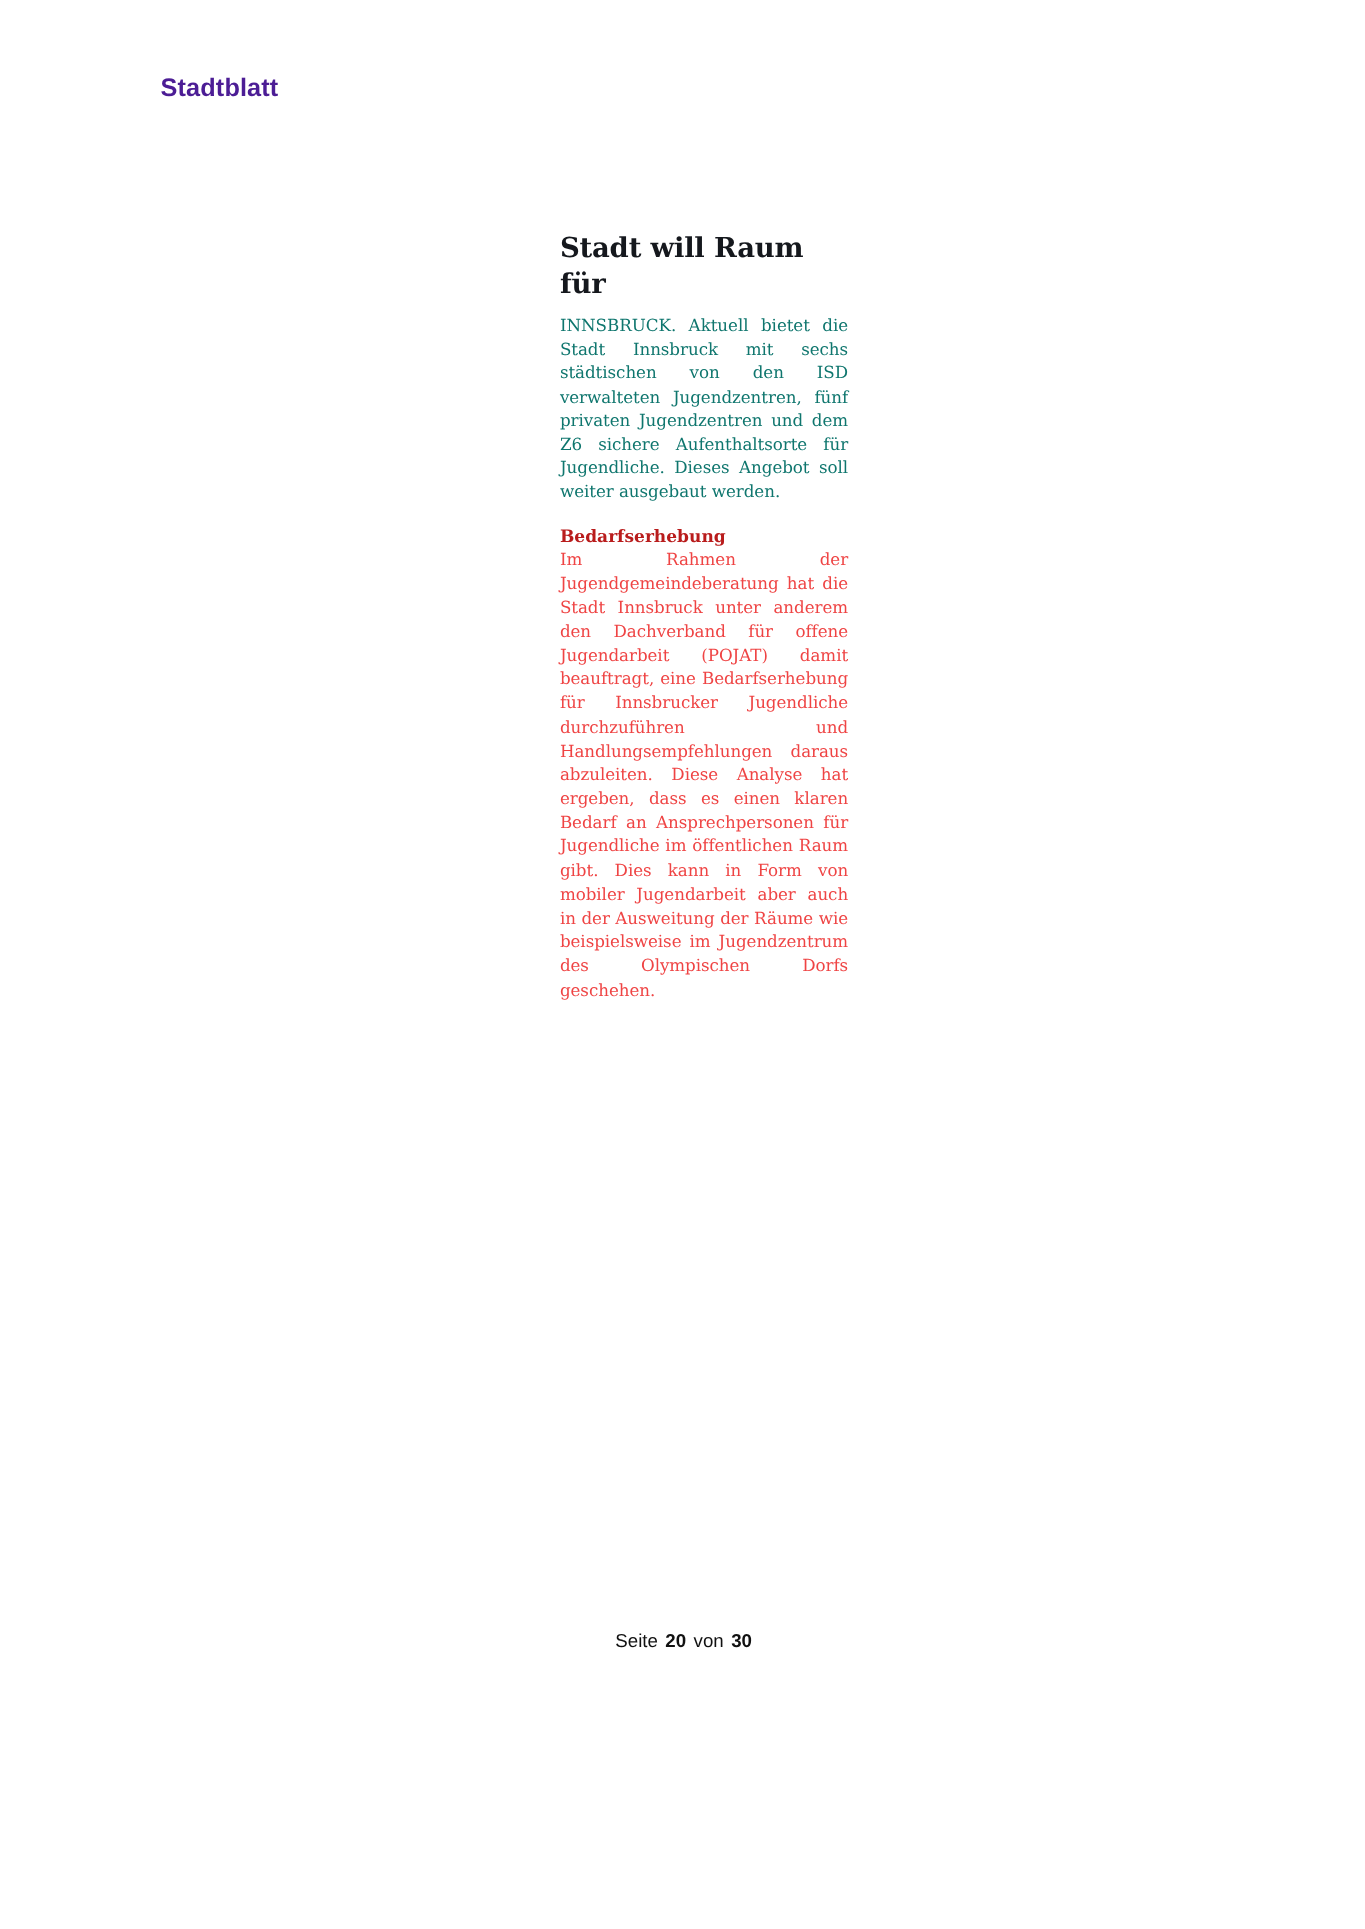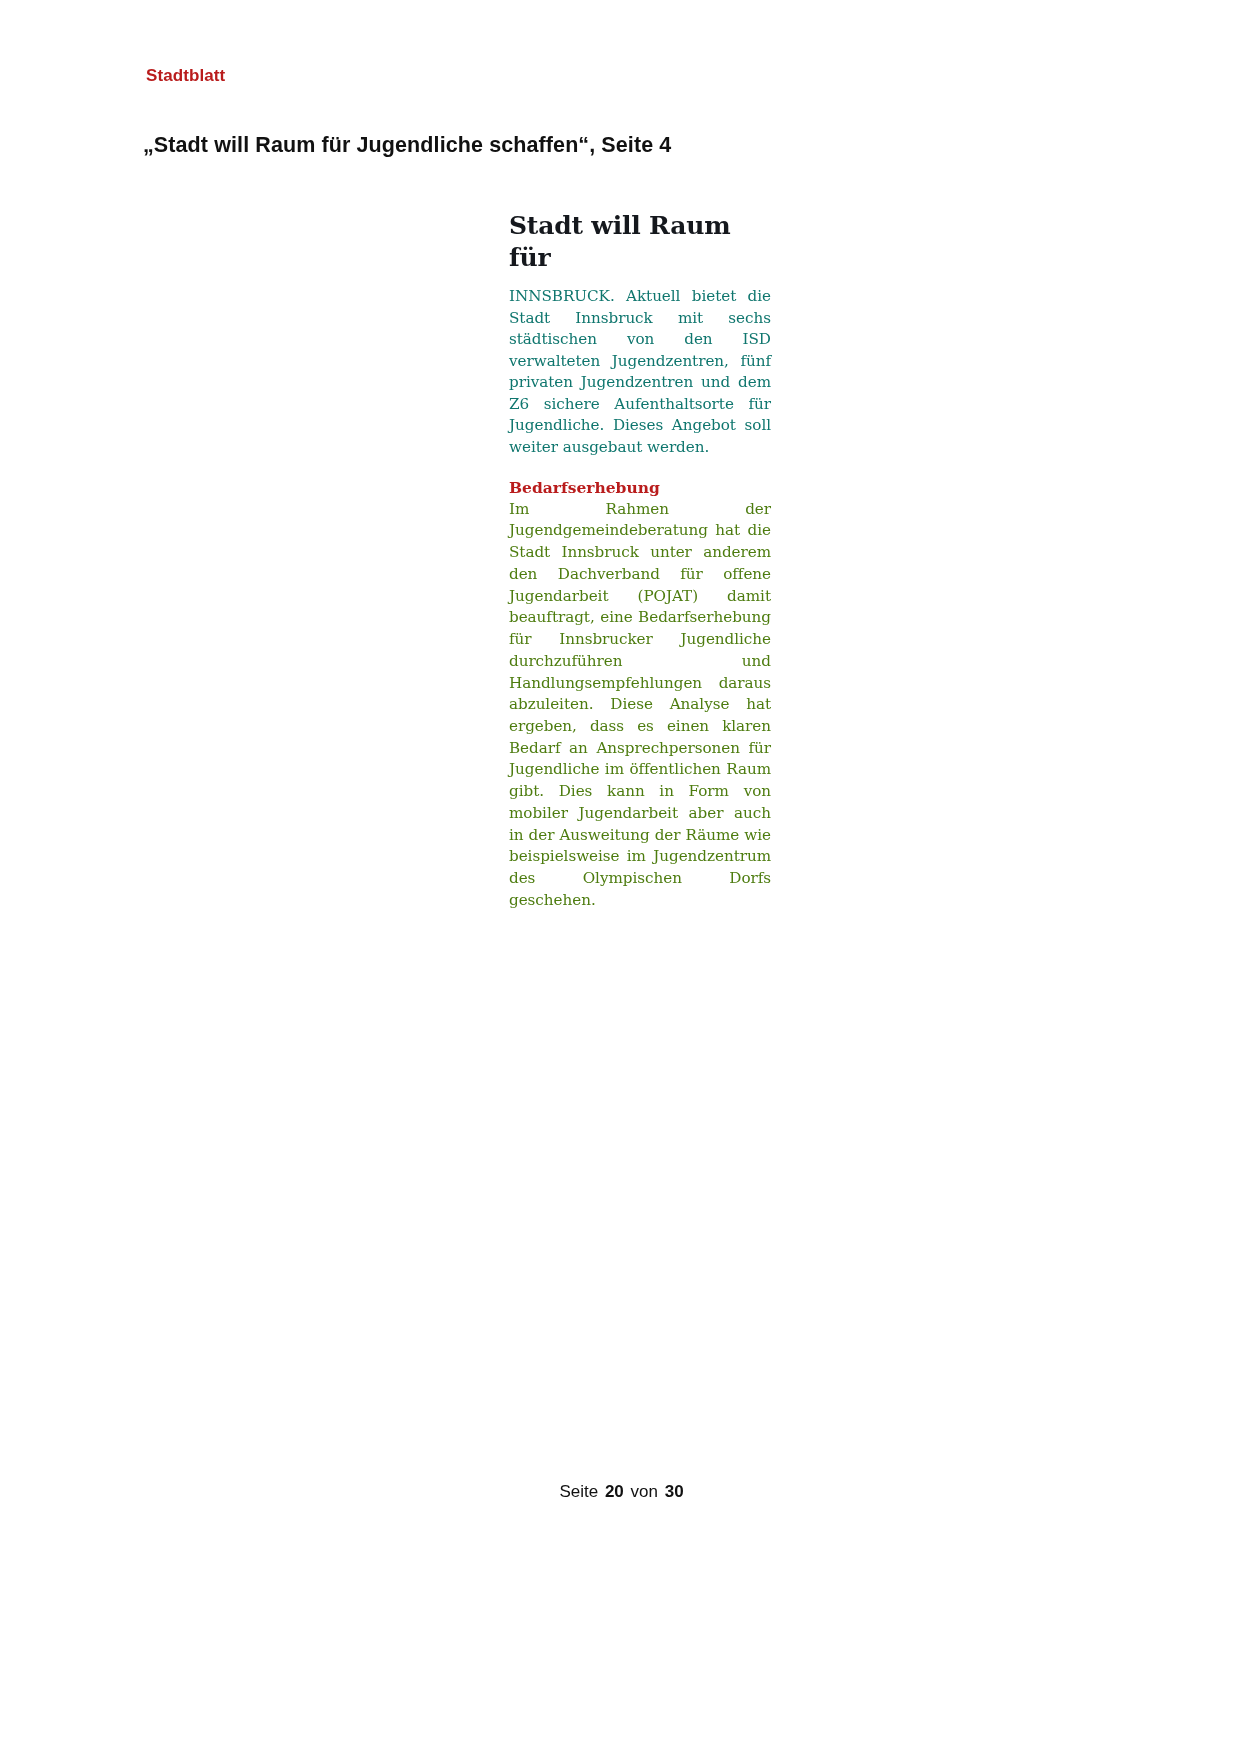--- a/index.html
+++ b/index.html
@@ -20,24 +20,24 @@
     position: absolute;
     inset: 0;
     background: #ffffff;
   }
 
   
   .doc-source {
     position: absolute;
     left: 146px;
     top: 66px;
-    font-size: 17px;
+    font-size: 23px;
     font-weight: bold;
     letter-spacing: .1px;
-    color: #b91c1c;
+    color: #4c1d95;
   }
 
   .doc-title {
     position: absolute;
     left: 143px;
     top: 133px;
     font-size: 21.5px;
     font-weight: bold;
     letter-spacing: .1px;
     color: #111;
@@ -81,21 +81,21 @@
     font-size: 15.5px;
     margin: 19px 0 2px 0;
     color: #b91c1c;
   }
 
   .clip-body {
     font-size: 15.2px;
     line-height: 1.43;
     text-align: justify;
     margin: 0;
-    color: #4d7c0f;
+    color: #ef4444;
     letter-spacing: -.05px;
     hyphens: auto;
   }
 
   
   .footer {
     position: absolute;
     left: 0;
     right: 0;
     top: 1482px;
@@ -106,21 +106,20 @@
   .footer b { font-weight: bold; }
   .footer span { margin: 12px 2px; }
 </style>
 </head>
 <body>
 
 <div class="page">
 
   <div class="doc-source">Stadtblatt</div>
 
-  <div class="doc-title">„Stadt will Raum für Jugendliche schaffen“, Seite 4</div>
 
   <div class="clipping">
 
     <h1 class="clip-headline">
       <span>Stadt will Raum für</span>
     </h1>
 
     <p class="clip-lead">INNSBRUCK. Aktuell bietet die Stadt Innsbruck mit sechs städtischen von den ISD verwalteten Jugendzentren, fünf privaten Jugendzentren und dem Z6 sichere Aufenthaltsorte für Jugendliche. Dieses Angebot soll weiter ausgebaut werden.</p>
 
     <h2 class="clip-subhead">Bedarfserhebung</h2>

